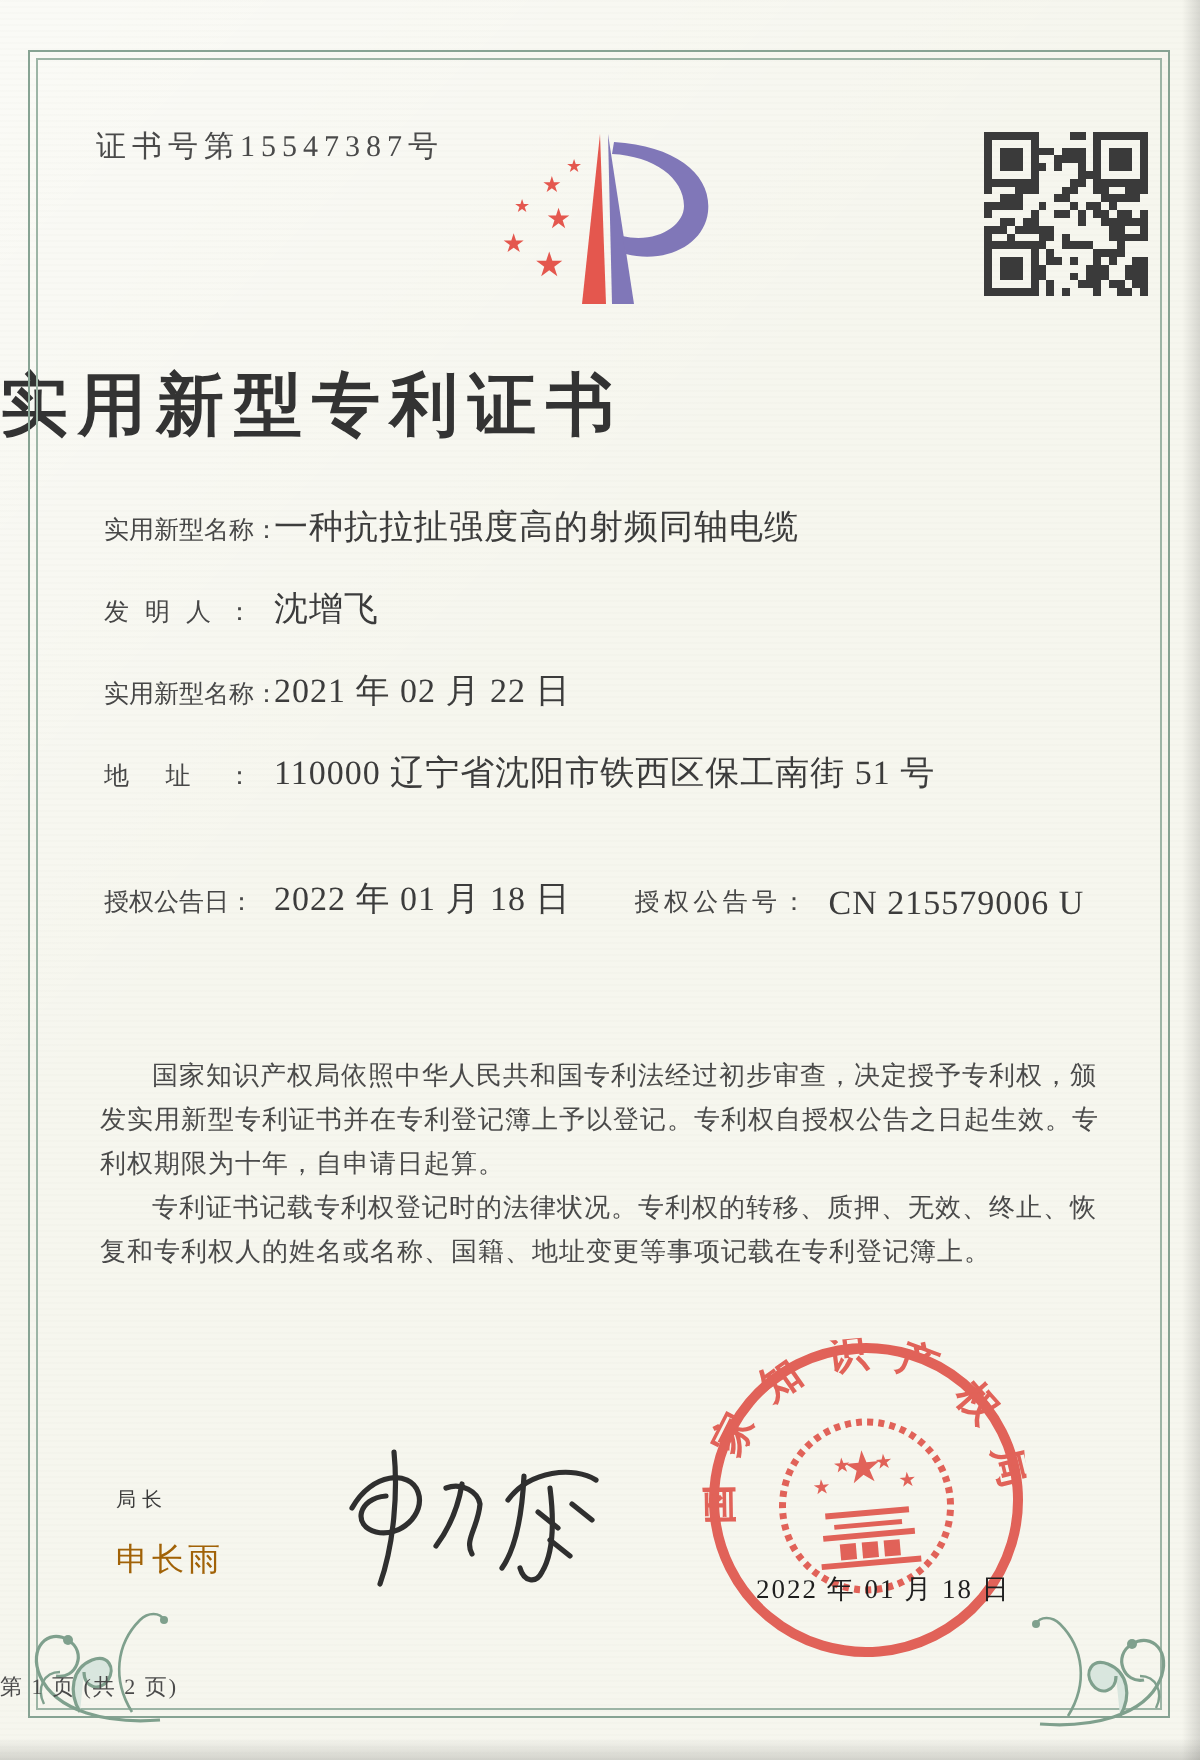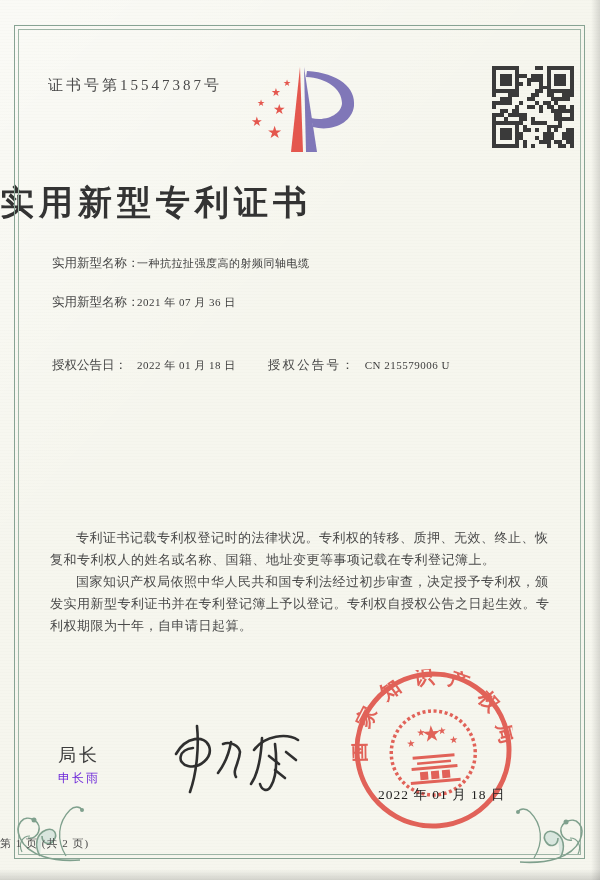--- a/index.html
+++ b/index.html
@@ -23,40 +23,40 @@
   .frame{
     position:absolute;left:14px;top:25px;right:15px;bottom:21px;
     border:1.5px solid #87a393;
     outline:1px solid #9db5a6;outline-offset:-5px;
     pointer-events:none;
   }
   .corner-ornament{position:absolute;width:78px;height:80px;pointer-events:none;}
   .corner-bl{left:10px;bottom:14px;}
   .corner-br{right:10px;bottom:12px;transform:scaleX(-1);}
   
-  .cert-number{position:absolute;left:48px;top:76px;font-size:15px;letter-spacing:3px;color:#4a4a4a;}
+  .cert-number{position:absolute;left:48px;top:64px;font-size:15px;letter-spacing:3px;color:#4a4a4a;}
   .logo{position:absolute;left:243px;top:64px;width:138px;height:98px;}
   .qr{position:absolute;left:492px;top:66px;width:82px;height:82px;}
   .title{
     position:absolute;left:0;top:180px;width:100%;text-align:left;
     font-size:34px;font-weight:bold;letter-spacing:5px;color:#333;
   }
   
   .fields{position:absolute;left:52px;top:256px;width:510px;display:flex;flex-direction:column;gap:24px;}
   .f-row{display:flex;align-items:baseline;white-space:nowrap;line-height:15px;}
   .f-label{display:inline-block;width:74px;font-size:12.5px;color:#474747;
     text-align:justify;text-align-last:justify;flex:none;}
-  .f-value{font-size:11px;margin-left:11px;color:#3c3c3c;letter-spacing:.5px;}
+  .f-value{font-size:17px;margin-left:11px;color:#3c3c3c;letter-spacing:.5px;}
   .f-pair2{margin-left:32px;display:inline-flex;align-items:flex-end;margin-top:24px;}
   
   .notice{position:absolute;left:50px;top:527px;width:505px;font-size:13px;line-height:22px;color:#4a4a4a;}
   .notice p{margin:0;text-indent:2em;letter-spacing:.5px;}
   
-  .signer-title{position:absolute;left:58px;top:743px;font-size:18px;letter-spacing:3px;color:#3c3c3c;}
-  .signer-name{position:absolute;left:58px;top:770px;font-size:12px;letter-spacing:2px;color:#6d28d9;}
+  .signer-title{position:absolute;left:58px;top:743px;font-size:10px;letter-spacing:3px;color:#3c3c3c;}
+  .signer-name{position:absolute;left:58px;top:770px;font-size:16px;letter-spacing:2px;color:#a16207;}
   .signature{position:absolute;left:158px;top:720px;width:152px;height:80px;}
   .seal{position:absolute;left:352px;top:669px;width:162px;height:162px;opacity:.9;transform:rotate(-5deg);}
   .seal-date{position:absolute;left:378px;top:786px;font-size:13.5px;color:#1f1f1f;letter-spacing:1px;z-index:5;}
   .footer{position:absolute;left:0;top:836px;width:100%;text-align:left;font-size:11px;color:#4a4a4a;letter-spacing:1px;}
 </style>
 </head>
 <body>
 
 <div class="paper-texture"></div>
 
@@ -228,36 +228,44 @@
 </div>
 
 <div class="title">实用新型专利证书</div>
 
 <div class="fields">
   <div class="f-row">
     <span class="f-label">实用新型名称：</span>
     <span class="f-value">一种抗拉扯强度高的射频同轴电缆</span>
   </div>
   <div class="f-row">
+    <span class="f-label">发明人：</span>
+    <span class="f-value">沈增飞</span>
+  </div>
+  <div class="f-row">
     <span class="f-label">实用新型名称：</span>
-    <span class="f-value">2021 年 07 月 36 日</span>
+    <span class="f-value">2021 年 02 月 22 日</span>
+  </div>
+  <div class="f-row">
+    <span class="f-label">地址：</span>
+    <span class="f-value">110000  辽宁省沈阳市铁西区保工南街 51 号</span>
   </div>
   <div class="f-row">
     <span class="f-label">授权公告日：</span>
     <span class="f-value">2022 年 01 月 18 日</span>
     <span class="f-pair2">
       <span class="f-label" style="width:86px">授权公告号：</span>
       <span class="f-value">CN 215579006 U</span>
     </span>
   </div>
 </div>
 
 <div class="notice">
+  <p>国家知识产权局依照中华人民共和国专利法经过初步审查，决定授予专利权，颁发实用新型专利证书并在专利登记簿上予以登记。专利权自授权公告之日起生效。专利权期限为十年，自申请日起算。</p>
   <p>专利证书记载专利权登记时的法律状况。专利权的转移、质押、无效、终止、恢复和专利权人的姓名或名称、国籍、地址变更等事项记载在专利登记簿上。</p>
-  <p>国家知识产权局依照中华人民共和国专利法经过初步审查，决定授予专利权，颁发实用新型专利证书并在专利登记簿上予以登记。专利权自授权公告之日起生效。专利权期限为十年，自申请日起算。</p>
 </div>
 
 <div class="signer-title">局长</div>
 <div class="signer-name">申长雨</div>
 
 <div class="signature">
   <svg viewBox="0 0 152 80" width="152" height="80" fill="none" stroke="#2f2f2f" stroke-width="2.6" stroke-linecap="round">
     <path d="M18,34 C28,16 47,15 51,26 C55,37 42,49 30,46 C18,43 21,29 35,28"></path>
     <path d="M39,6 C41,26 39,52 32,72"></path>
     <path d="M73,22 C71,34 66,45 60,53"></path>

